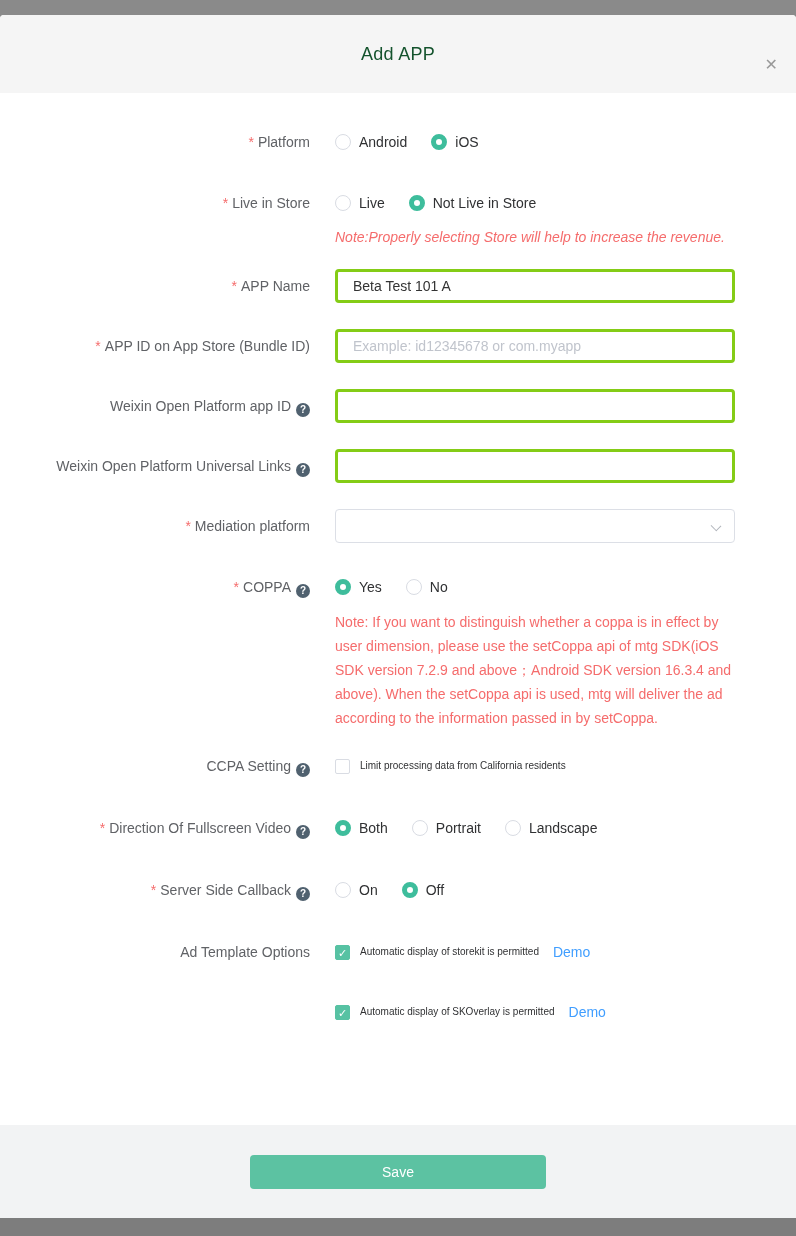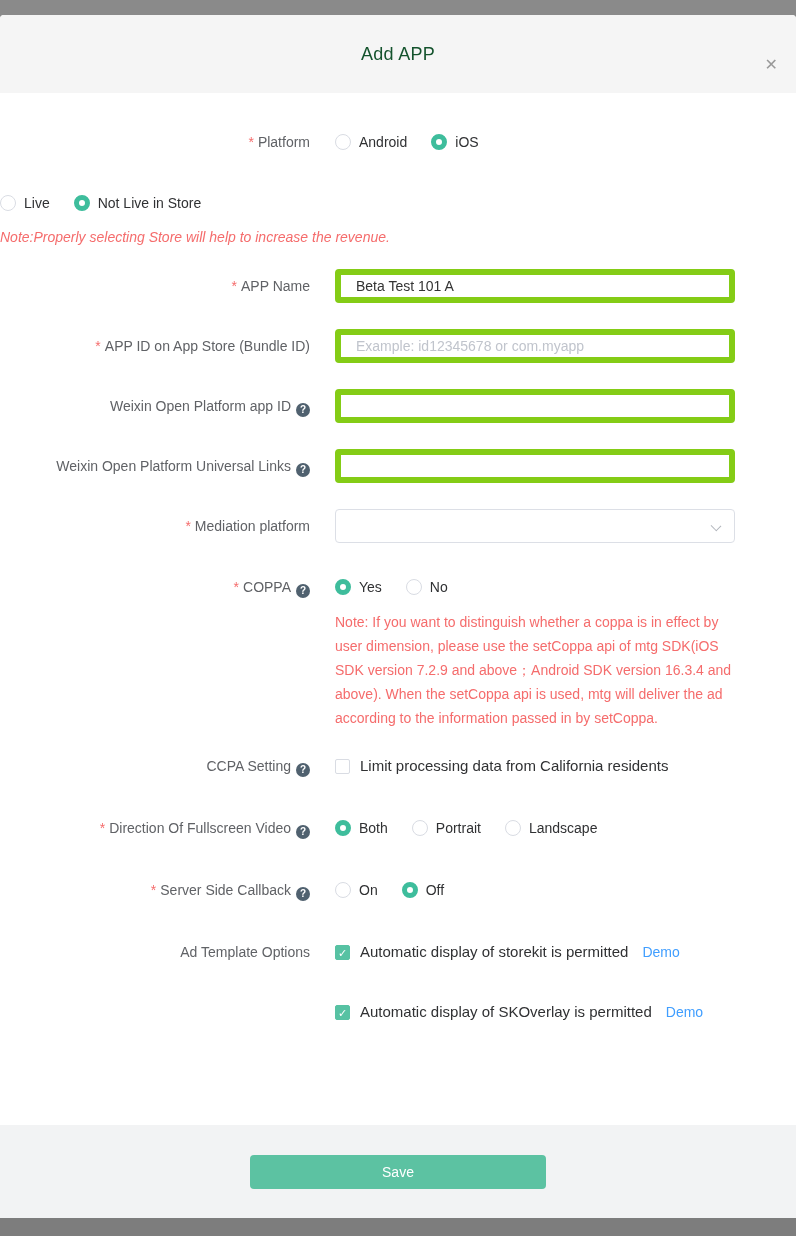--- a/index.html
+++ b/index.html
@@ -105,27 +105,27 @@
     text-align: center;
     line-height: 14px;
     font-size: 11px;
     color: transparent;
   }
   .checkbox-row.checked .checkbox-box {
     background: #57c2a3;
     border-color: #57c2a3;
     color: #ffffff;
   }
-  .checkbox-text { font-size: 15px; color: #303133; margin-left: 10px; white-space: nowrap; }
+  .checkbox-text { font-size: 10px; color: #303133; margin-left: 10px; white-space: nowrap; }
   .demo-link { font-size: 14px; color: #409eff; margin-left: 14px; cursor: pointer; text-decoration: none; }
 
   
   .text-input {
     width: 400px; height: 34px;
-    border: 6px solid #84cc16;
+    border: 3px solid #84cc16;
     border-radius: 4px;
     padding: 0 15px;
     font-size: 14px;
     color: #333333;
     font-family: "Liberation Sans", "DejaVu Sans", sans-serif;
     outline: none;
     background: #ffffff;
   }
   .text-input::placeholder { color: #c0c4cc; opacity: 1; }
 
@@ -203,20 +203,21 @@
           <span class="radio-text">Android</span>
         </div>
         <div class="radio-option checked">
           <span class="radio-circle"></span>
           <span class="radio-text">iOS</span>
         </div>
       </div>
     </div>
 
     <div class="form-row row-live">
+      <div class="row-label"><span class="asterisk">*</span><span>Live in Store</span></div>
       <div class="row-control">
         <div class="radio-group">
           <div class="radio-option">
             <span class="radio-circle"></span>
             <span class="radio-text">Live</span>
           </div>
           <div class="radio-option checked">
             <span class="radio-circle"></span>
             <span class="radio-text">Not Live in Store</span>
           </div>

